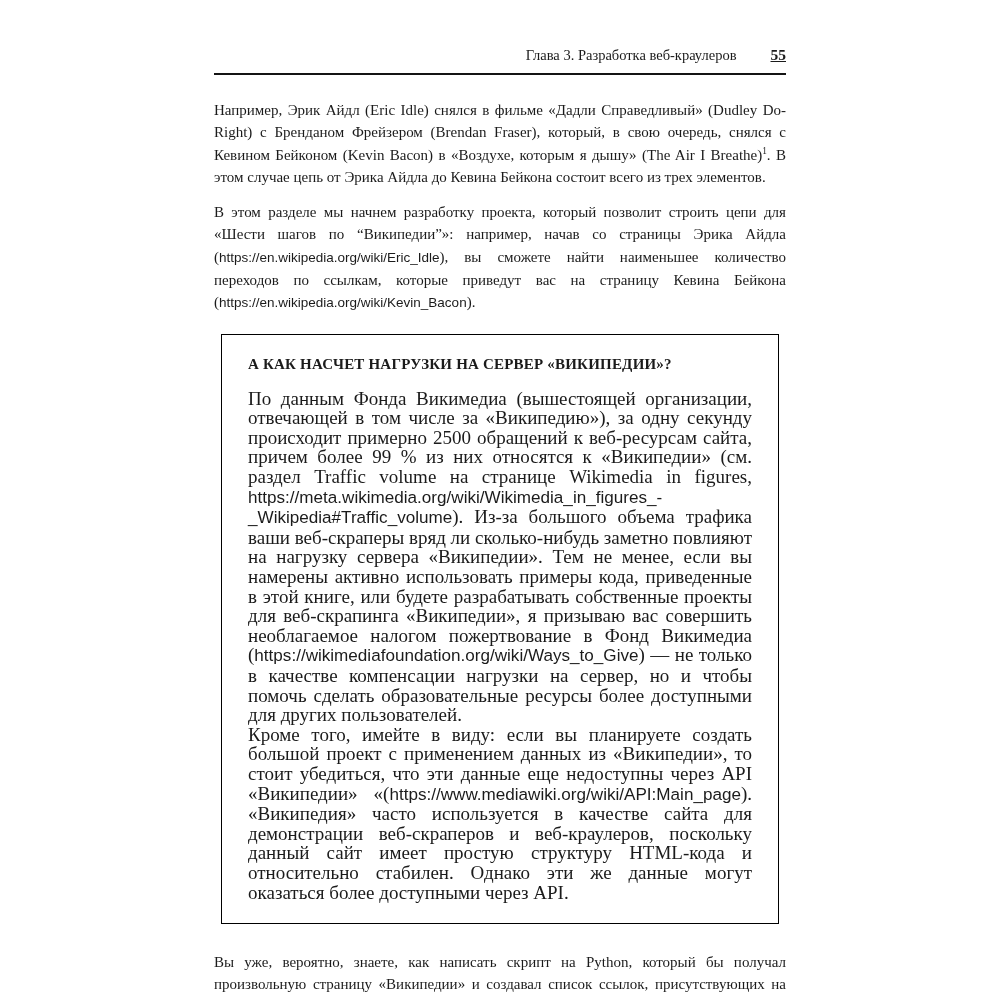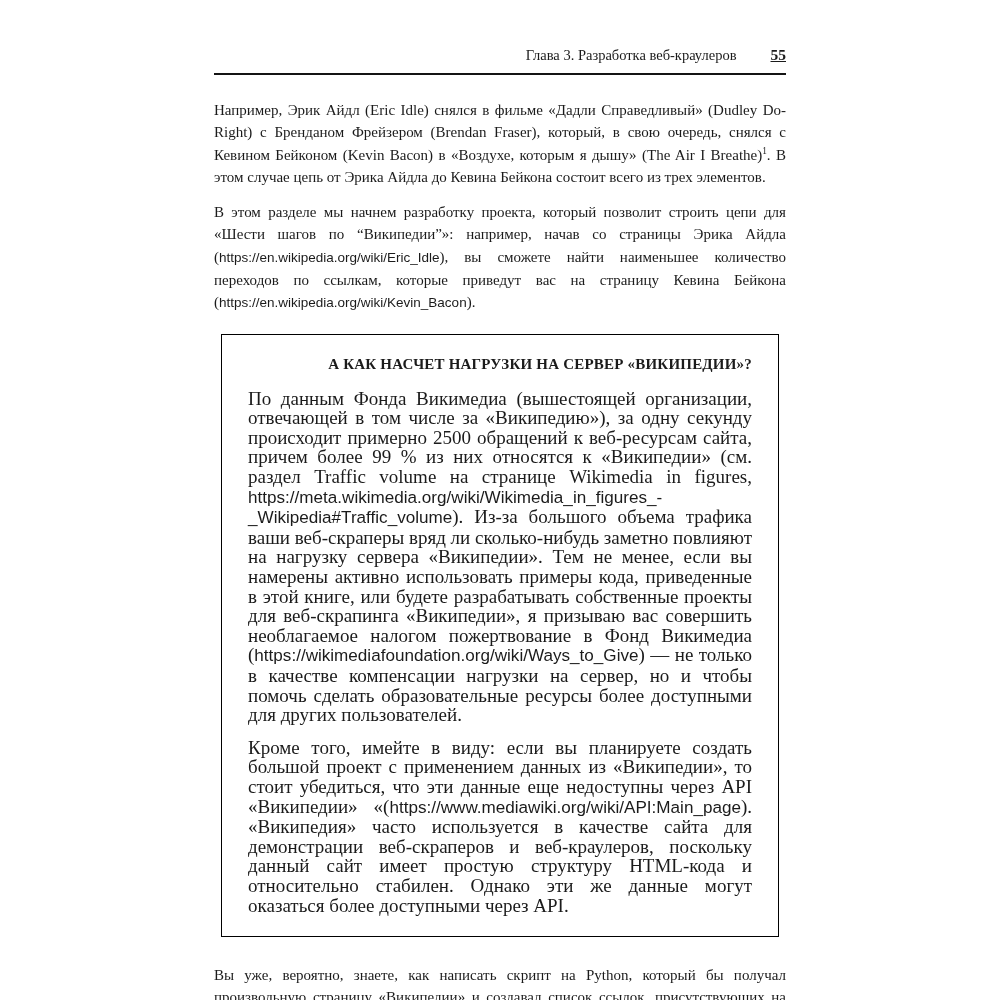--- a/index.html
+++ b/index.html
@@ -43,30 +43,30 @@
   }
 
   .info-box {
     margin: 19px 7px 0 7px;
     border: 1.5px solid #000000;
     padding: 21px 26px 21px 26px;
   }
   .box-title {
     font-size: 15px;
     font-weight: 700;
-    text-align: right;
+    text-align: left;
     letter-spacing: 0.2px;
     margin-bottom: 16px;
   }
   .box-par {
     font-size: 19px;
     line-height: 19.6px;
     text-align: justify;
   }
-  .box-par + .box-par { margin-top: 13px; }
+  .box-par + .box-par { margin-top: 0; }
 
   .code-block {
     margin-top: 15px;
     font-family: "DejaVu Sans Mono", "Liberation Mono", monospace;
     font-size: 13.5px;
     line-height: 1.6;
     white-space: pre;
     color: #151515;
   }
 </style>

